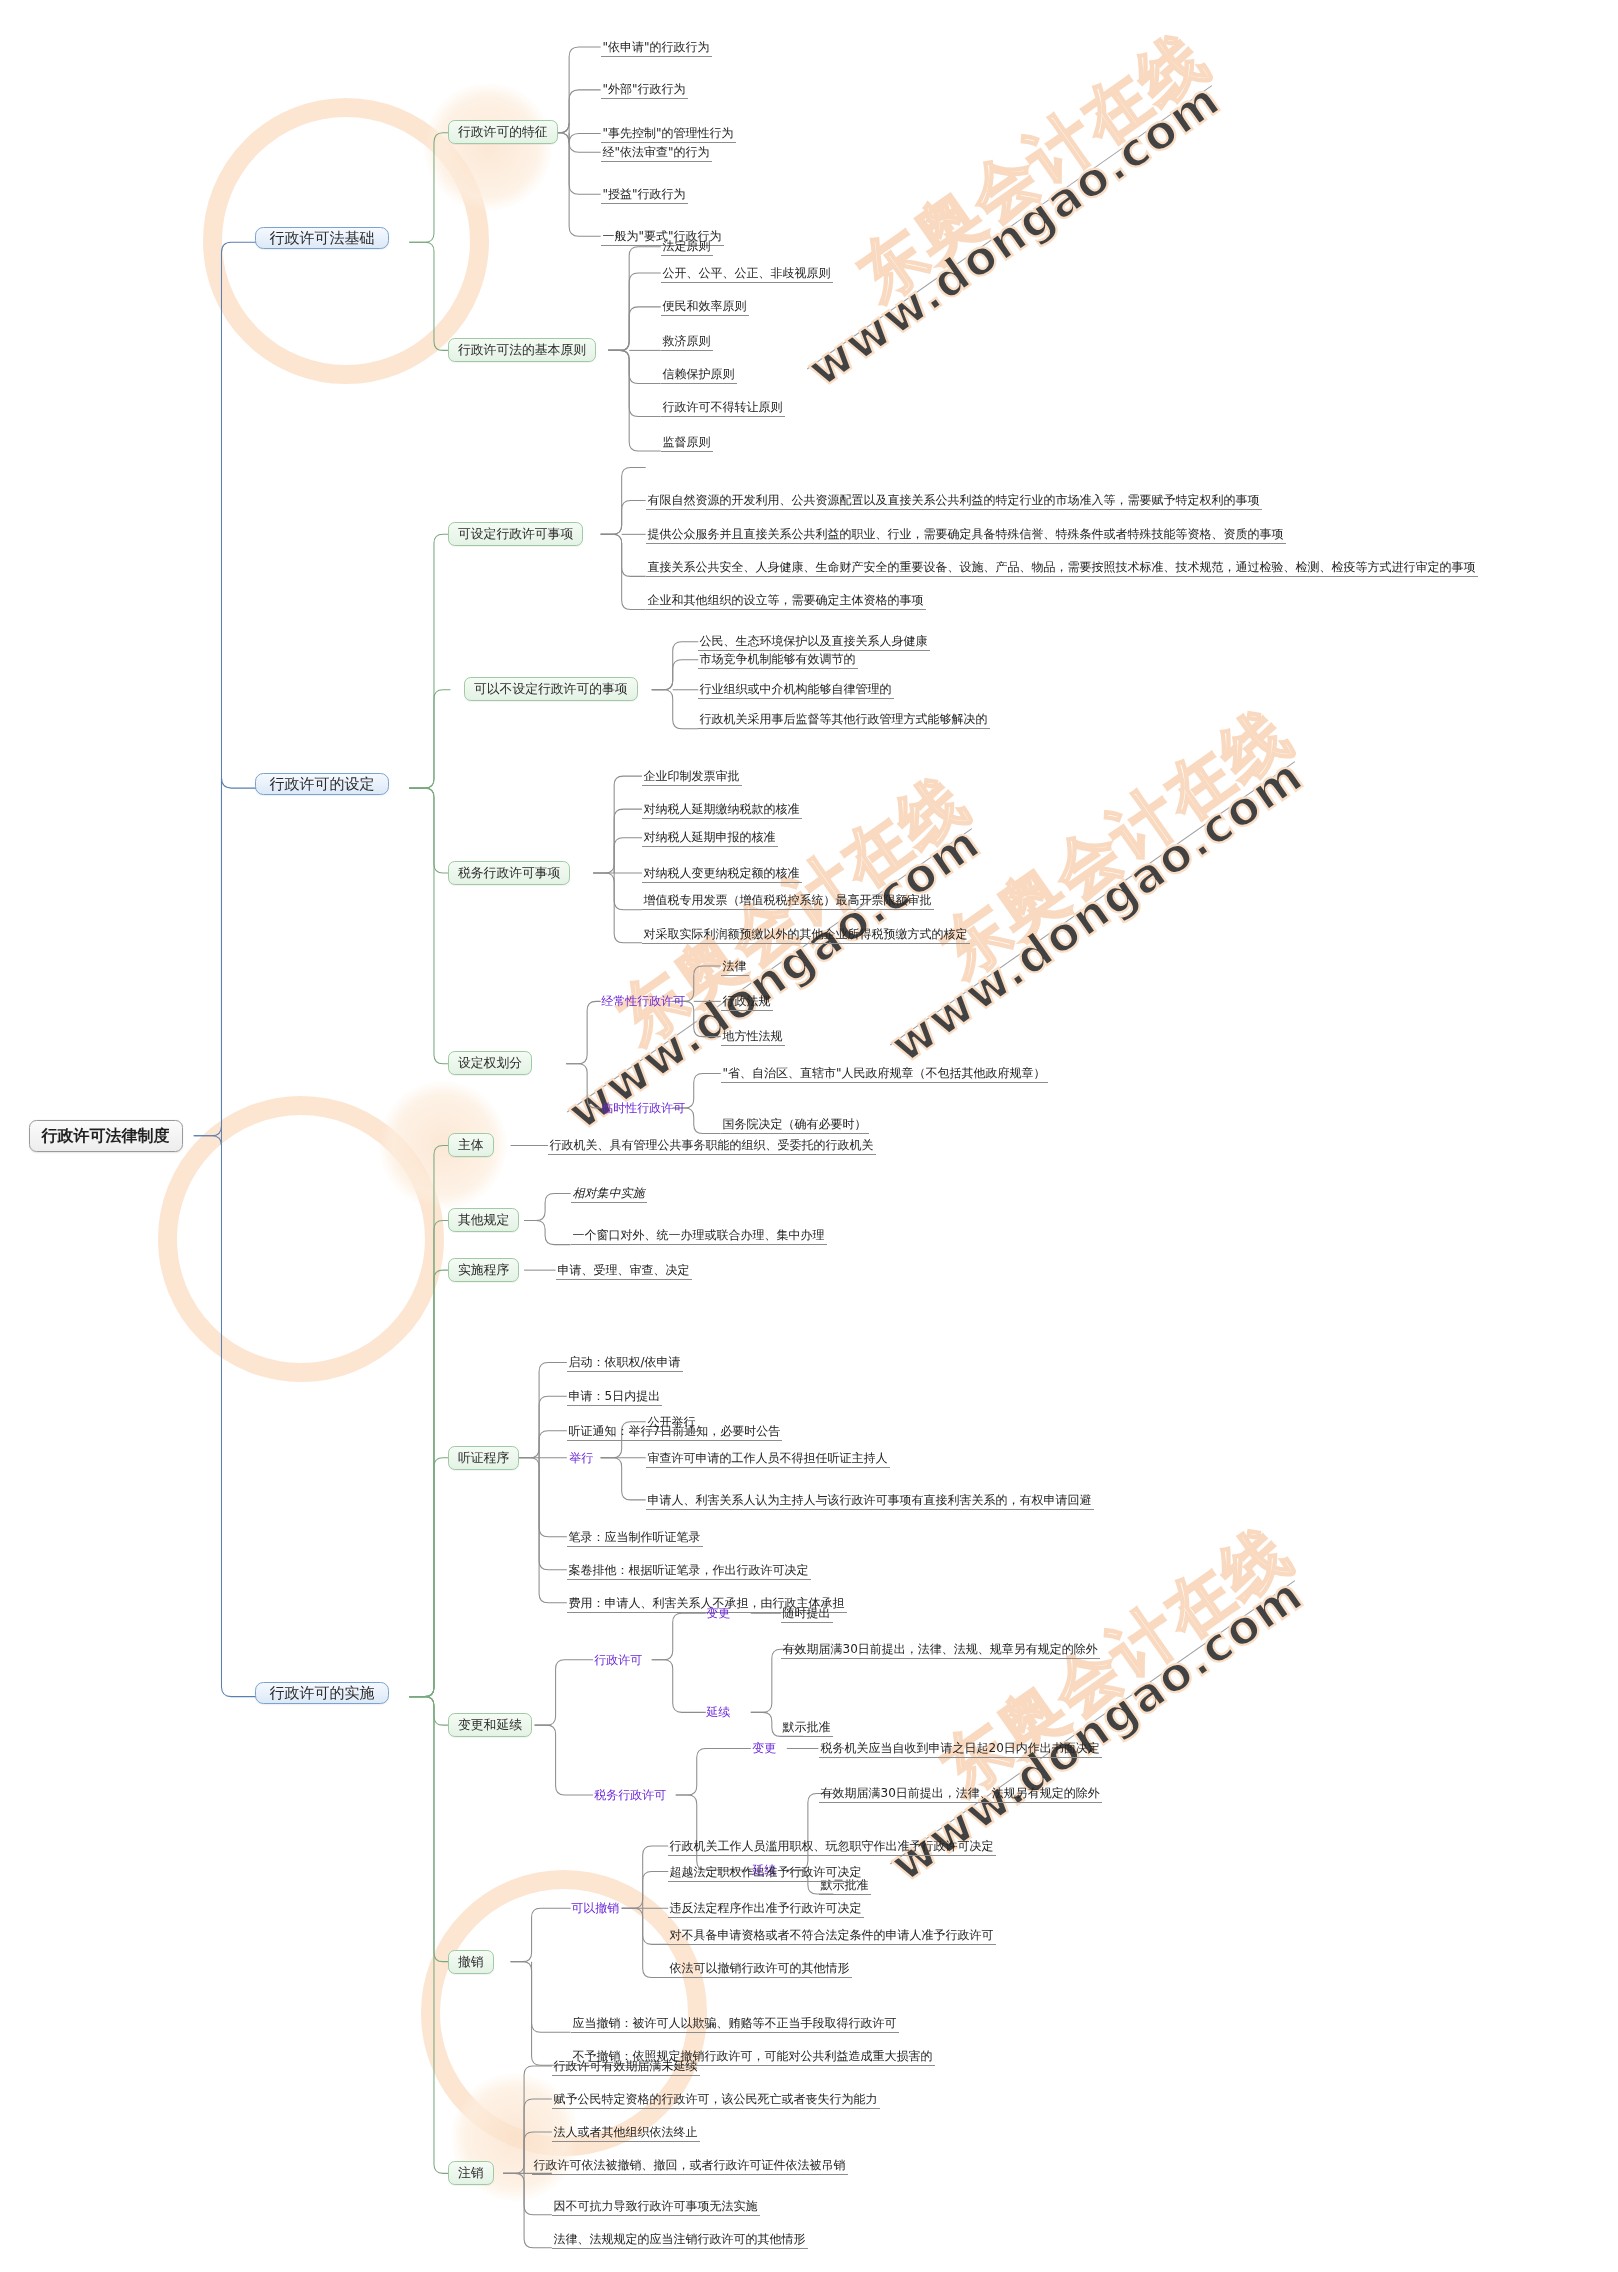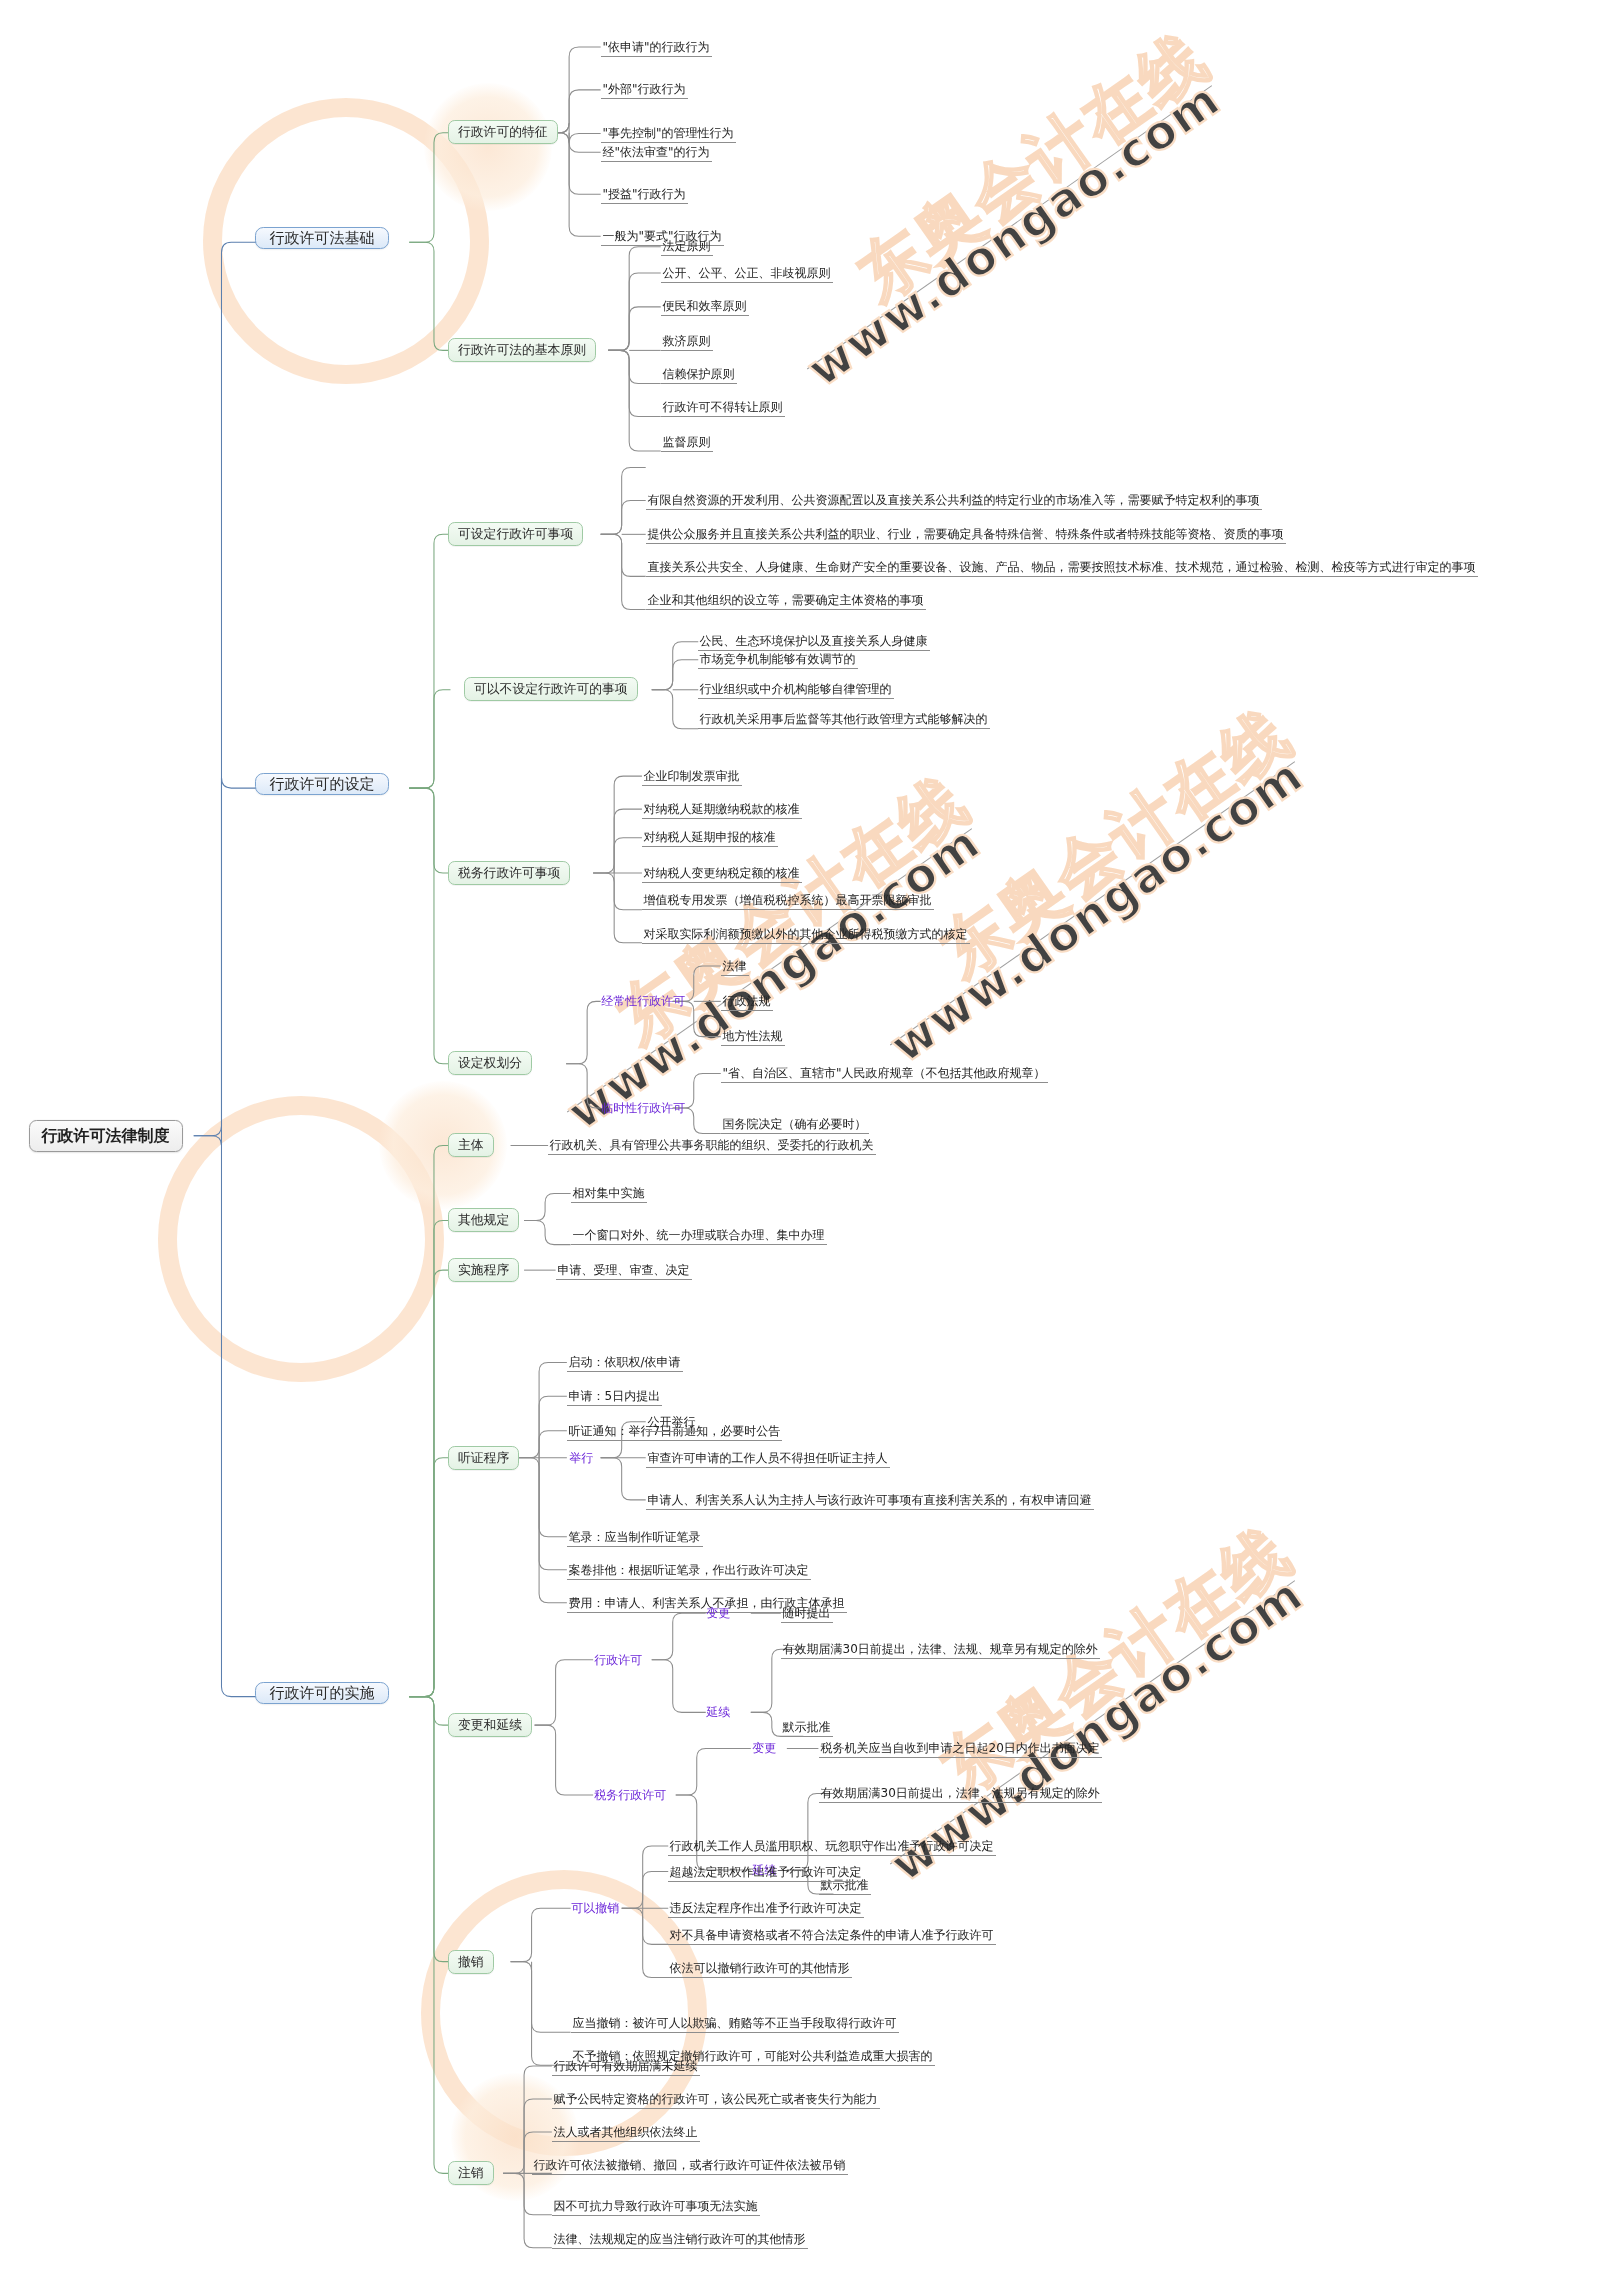--- a/index.html
+++ b/index.html
@@ -342,21 +342,21 @@
   <div class="node topic" style="left:448px;top:1133px;">主体</div>
   <div class="node topic" style="left:448px;top:1208px;">其他规定</div>
   <div class="node topic" style="left:448px;top:1258px;">实施程序</div>
   <div class="node topic" style="left:448px;top:1446px;">听证程序</div>
   <div class="node topic" style="left:448px;top:1713px;">变更和延续</div>
   <div class="node topic" style="left:448px;top:1950px;">撤销</div>
   <div class="node topic" style="left:448px;top:2161px;">注销</div>
 
   <div class="node sub" style="left:548px;top:1136px;">行政机关、具有管理公共事务职能的组织、受委托的行政机关</div>
 
-  <div class="node sub" style="left:571px;top:1184px;">相对集中实施</div>
+  <div class="node sub" style="left:571px;top:1184px;font-style:italic;">相对集中实施</div>
   <div class="node sub" style="left:571px;top:1226px;">一个窗口对外、统一办理或联合办理、集中办理</div>
 
   <div class="node sub" style="left:556px;top:1261px;">申请、受理、审查、决定</div>
 
   <div class="node sub" style="left:567px;top:1353px;">启动：依职权/依申请</div>
   <div class="node sub" style="left:567px;top:1387px;">申请：5日内提出</div>
   <div class="node sub" style="left:567px;top:1422px;">听证通知：举行7日前通知，必要时公告</div>
   <div class="node plain" style="left:567px;top:1449px;">举行</div>
   <div class="node sub" style="left:646px;top:1413px;">公开举行</div>
   <div class="node sub" style="left:646px;top:1449px;">审查许可申请的工作人员不得担任听证主持人</div>

